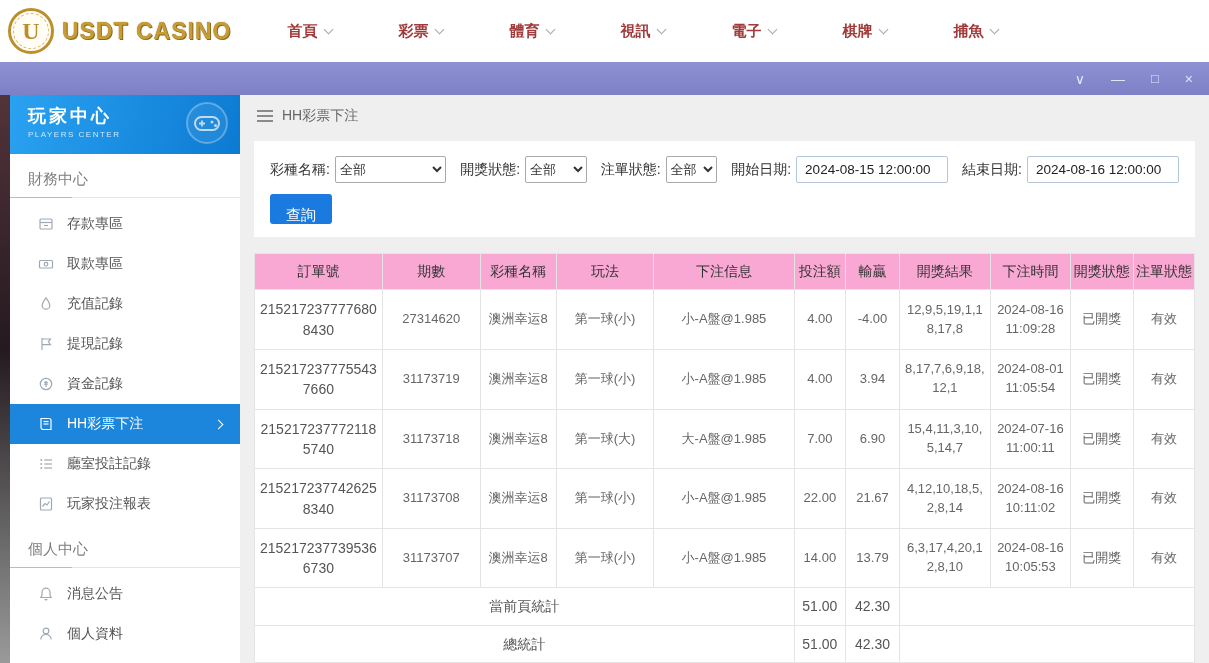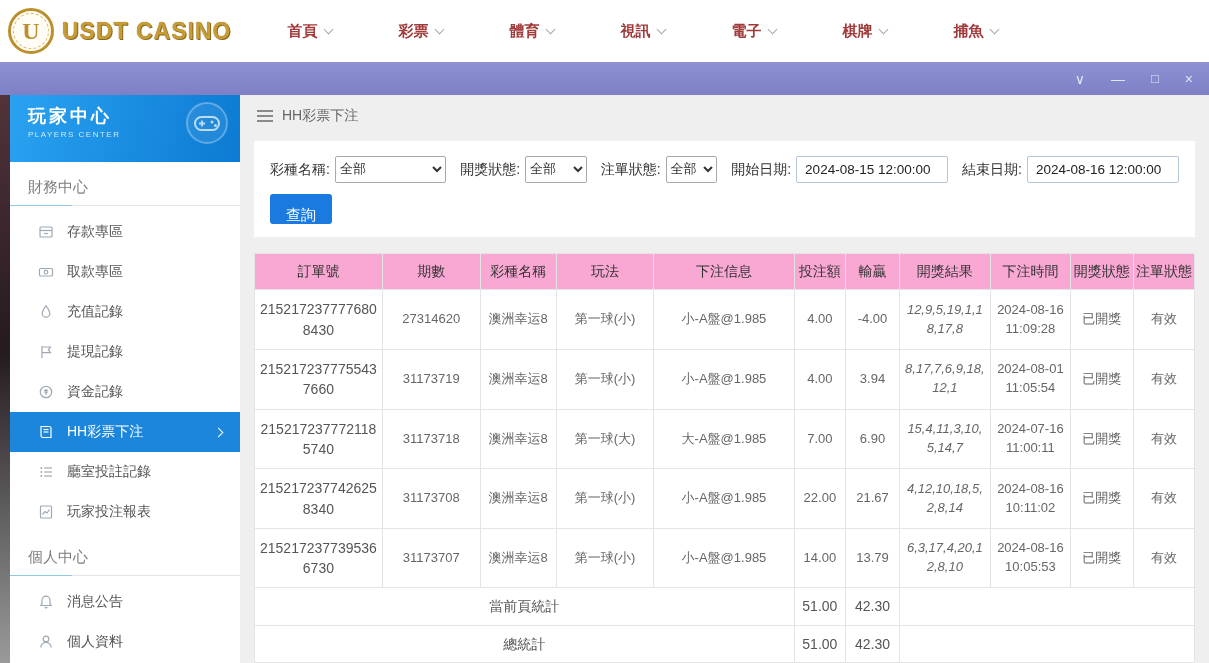--- a/index.html
+++ b/index.html
@@ -24,21 +24,21 @@
                 align-items:center; padding-right:16px; }
   .win-ctrl { color:#e3e5f8; font-size:14px; margin-left:26px; cursor:pointer; line-height:1; }
   .win-ctrl.max { font-size:13px; }
 
   
   .app-body { display:flex; height:568px; background:#efefef; }
   .bg-strip { width:10px; flex-shrink:0; background:linear-gradient(180deg,#53333a 0%,#241a20 45%,#6d6d6d 80%,#9a9a9a 100%); }
 
   
   .sidebar { width:230px; flex-shrink:0; background:#fff; }
-  .sb-header { height:67px; background:linear-gradient(105deg,#2aa2f1 0%,#0c7ad2 100%); color:#fff;
+  .sb-header { height:59px; background:linear-gradient(105deg,#2aa2f1 0%,#0c7ad2 100%); color:#fff;
                padding:9px 0 0 18px; position:relative; overflow:hidden; }
   .sb-title { font-size:18px; letter-spacing:3px; font-weight:bold; }
   .sb-subtitle { font-size:8px; letter-spacing:1.5px; color:#cfeaff; margin-top:2px; }
   .sb-deco { position:absolute; right:8px; top:3px; }
   .section-title { margin-top:16px; padding:0 0 9px 18px; color:#7d7d7d; font-size:15px; position:relative; }
   .section-title::after { content:""; position:absolute; left:0; bottom:0; width:100%; height:1px;
                           background:linear-gradient(90deg,#8ec9ec 0 62px,#e4e4e4 62px); }
   .menu { padding-top:6px; }
   .menu-item { height:40px; display:flex; align-items:center; padding-left:27px; color:#555; font-size:14px; cursor:pointer; }
   .mi-icon { width:17px; height:17px; color:#9fa9b3; margin-right:13px; display:inline-flex; align-items:center; justify-content:center; }
@@ -51,35 +51,35 @@
   .content { flex:1; display:flex; flex-direction:column; overflow:hidden; }
   .breadcrumb { height:48px; display:flex; align-items:center; padding-left:17px; color:#666; font-size:14px; }
   .hamburger { display:inline-block; width:16px; height:12px; margin-right:9px;
                background:linear-gradient(#8a8a8a 0 2px,transparent 2px 5px,#8a8a8a 5px 7px,transparent 7px 10px,#8a8a8a 10px 12px); cursor:pointer; }
 
   .filter-card { margin:4px 14px 16px; background:#fff; padding:15px 16px 13px; }
   .filter-row { display:flex; align-items:center; }
   .f-label { font-size:14px; color:#333; margin:0 5px 0 14px; white-space:nowrap; }
   .f-label:first-child { margin-left:0; }
   select { height:27px; border:1px solid #a9a9a9; border-radius:2px; background:#fff; font-size:13px; color:#333;
-           font-family:Liberation Mono, monospace; }
+           font-family:Liberation Serif, serif; }
   .sel-lottery { width:112px; } .sel-draw { width:62px; } .sel-order { width:52px; }
   .f-input { height:27px; width:152px; border:1px solid #b4c6da; border-radius:2px; padding:0 8px; font-size:13.5px;
              color:#222; font-family:"Liberation Sans","DejaVu Sans",sans-serif; }
   .btn-row { margin-top:11px; }
   .search-btn { background:#1a7ae0; color:#fff; border:none; border-radius:3px; height:30px; padding:12px 16px;
                 font-size:15px; cursor:pointer; font-family:"Liberation Sans","DejaVu Sans",sans-serif; }
 
   .table-wrap { margin:0 14px; background:#fff; }
   table { width:100%; border-collapse:collapse; table-layout:fixed; }
   th { height:36px; background:#f9a8d4; border:1px solid #e4e4e4; font-size:14px; color:#333; font-weight:normal;
        padding:0 1px; overflow:hidden; }
   td { border:1px solid #e4e4e4; text-align:center; font-size:13px; color:#666; padding:9px 4px; line-height:1.45; }
   td.order { font-size:14px; color:#555; word-break:break-all; }
-  td.result { word-break:break-all;font-style:italic; }
+  td.result { word-break:break-all; }
   tr.total-row td { padding:8px 4px; font-size:14px; color:#555; }
 </style>
 </head>
 <body>
 
 <div class="topnav">
   <div class="logo-wrap">
     <div class="logo-badge">U</div>
     <div class="logo-text">USDT CASINO</div>
   </div>

